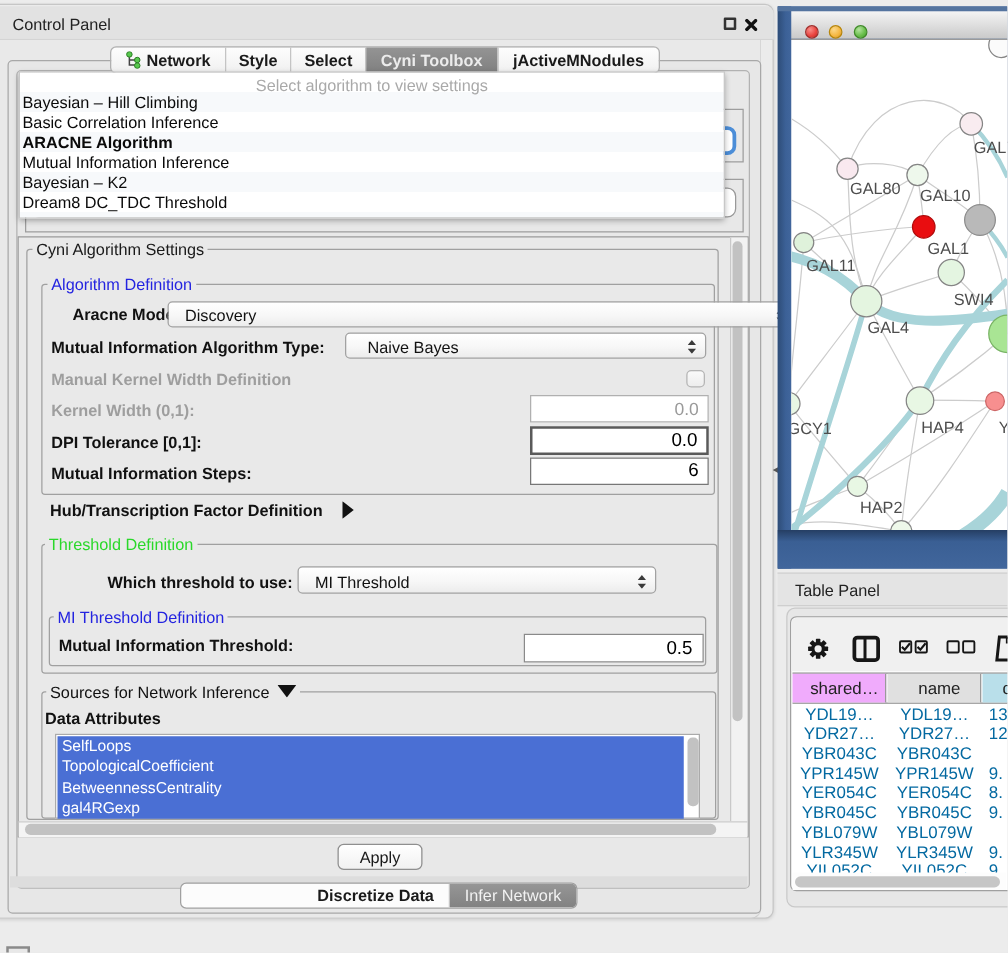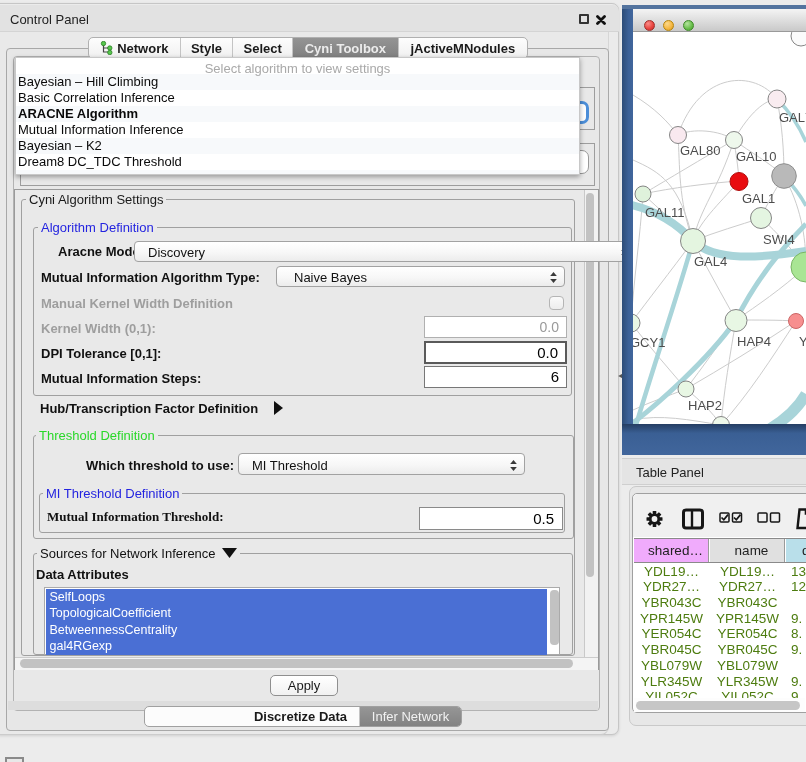--- a/index.html
+++ b/index.html
@@ -63,21 +63,21 @@
 .tl{position:absolute;top:15px;width:11px;height:11px;border-radius:50%;}
 #netcontent{position:absolute;left:11px;top:27px;width:173px;height:392px;background:#fff;overflow:hidden;}
 
 #tpbar{left:622px;top:458px;width:184px;height:27px;background:#e4e4e4;border-top:1px solid #cfcfcf;border-bottom:1px solid #cfcfcf;}
 #tpbar span{position:absolute;left:14px;top:6px;font-size:13px;color:#222;}
 #tpouter{left:629px;top:486px;width:184px;height:240px;background:#e7e7e7;border:1px solid #c9c9c9;border-radius:7px;}
 #tpbox{left:632px;top:493px;width:184px;height:220px;background:#fff;border:1px solid #a0a0a0;border-radius:5px;}
 #tptoolbar{left:633px;top:494px;width:173px;height:43px;background:#f0f0f0;border-radius:5px 0 0 0;}
 #thead{left:634px;top:538px;width:172px;height:25px;border-top:1px solid #8a8a8a;border-bottom:1px solid #8a8a8a;}
 .th{position:absolute;top:0;height:100%;font-size:13.5px;color:#222;display:flex;align-items:center;justify-content:center;border-right:1px solid #9a9a9a;padding-left:9px;}
-.trow{position:absolute;width:172px;height:16.3px;font-size:13.5px;color:#4d7c0f;}
+.trow{position:absolute;width:172px;height:16.3px;font-size:13.5px;color:#0369a1;}
 .tc{position:absolute;top:0;height:100%;display:flex;align-items:center;justify-content:center;}
 #tbsb{left:636px;top:700.5px;width:164px;height:9.5px;background:#c6c6c6;border-radius:4.5px;z-index:5;}
 #tbsbtrack{left:634px;top:698px;width:171px;height:14px;background:#fdfdfd;z-index:4;}
 
 #blicon{left:5px;top:757px;width:19px;height:14px;border:2px solid #8a8a8a;background:#e8e8e8;}
 </style></head>
 <body>
 <div id="root">
 
   <div id="cpwin" class="abs"></div>
@@ -164,21 +164,21 @@
   <div class="combo" style="left:238px;top:453px;width:287px;height:22px;">
       <span style="top:4px;">MI Threshold</span>
     <svg class="arrows" viewBox="0 0 7 11" style="top:5.5px;">
         <path d="M3.5 0 L6.8 4 L0.2 4 Z" fill="#3a3a3a"></path>
         <path d="M3.5 11 L6.8 7 L0.2 7 Z" fill="#3a3a3a"></path>
       </svg>
     </div>
 
   <div class="group abs" style="left:38.5px;top:493px;width:526px;height:40px;"></div>
   <div class="gtitle abs" style="left:43px;top:486px;color:#2424e0;">MI Threshold Definition</div>
-  <div class="lbl" style="left:47px;top:509px;font-family:Liberation Serif, serif;">Mutual Information Threshold:</div>
+  <div class="lbl" style="left:47px;top:509px;">Mutual Information Threshold:</div>
   <div class="field" style="left:419px;top:507px;width:144px;height:23px;border:1px solid #8a8a8a;color:#000;line-height:21px;padding-right:8px;font-size:15px;">0.5</div>
 
   <div class="group abs" style="left:33px;top:553px;width:540px;height:102px;"></div>
   <div class="gtitle abs" style="left:37px;top:546px;color:#111;">Sources for Network Inference
     <svg width="15" height="10" viewBox="0 0 15 10" style="margin-left:3px;vertical-align:0px;">
         <path d="M0 0 L15 0 L7.5 10 Z" fill="#111"></path>
       </svg></div>
   <div class="lbl" style="left:36px;top:567px;">Data Attributes</div>
   <div id="dalist" class="abs">
     <div id="dasel" class="abs">

